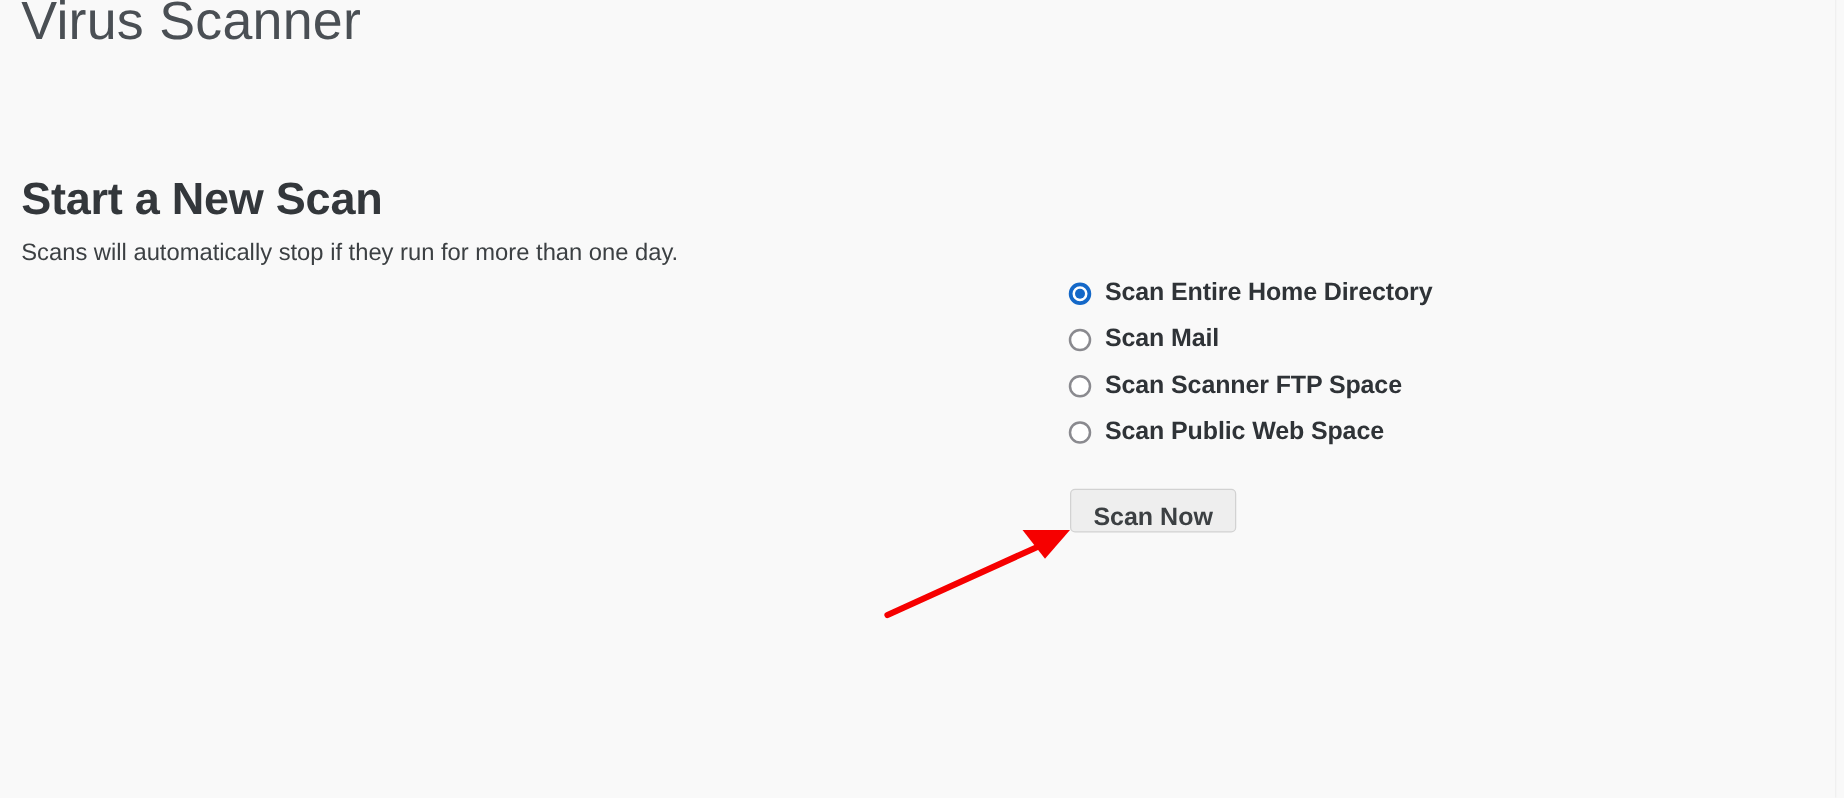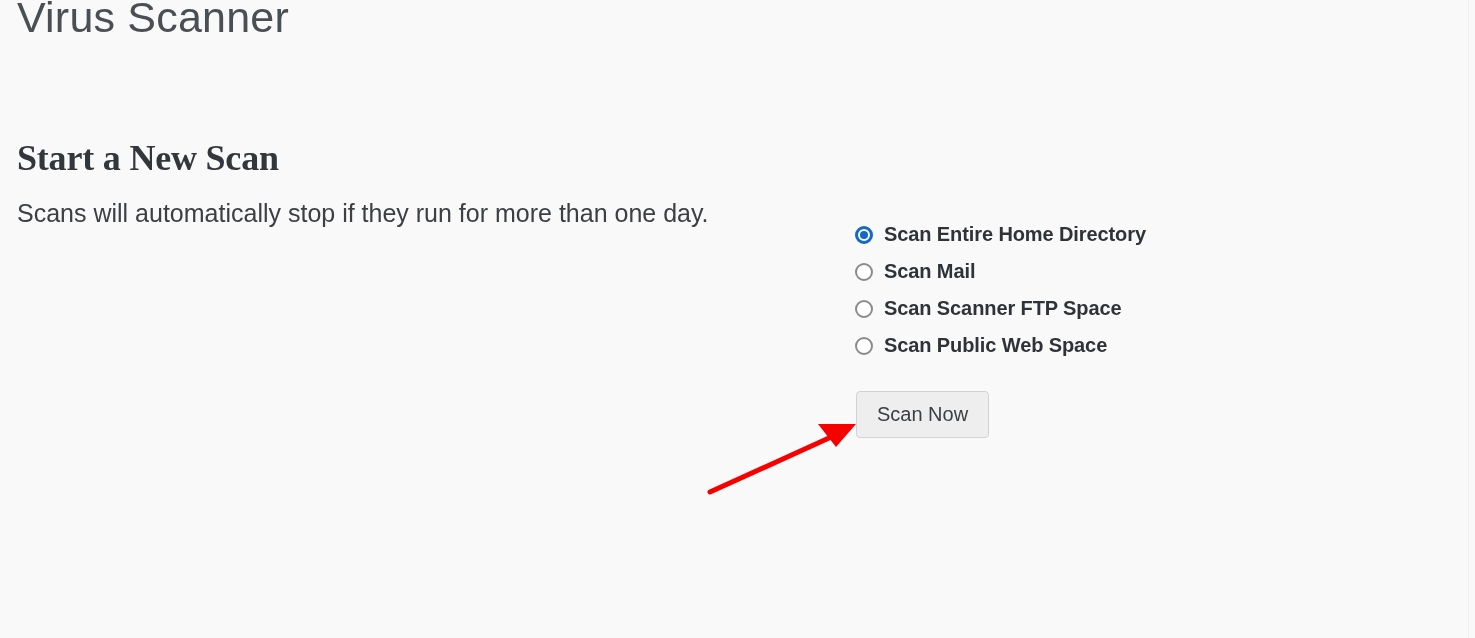--- a/index.html
+++ b/index.html
@@ -40,28 +40,27 @@
   .section-heading {
     position: absolute;
     left: 17px;
     top: 107px;
     font-size: 36px;
     font-weight: 700;
     color: #33373b;
     letter-spacing: -0.2px;
     line-height: 1.2;
     white-space: nowrap;
-    font-family: Liberation Serif, serif;
   }
 
   .section-subtitle {
     position: absolute;
     left: 17px;
     top: 172px;
-    font-size: 25px;
+    font-size: 19px;
     font-weight: 400;
     color: #3c4043;
     line-height: 1.3;
     white-space: nowrap;
   }
 
   
   .scan-form {
     position: absolute;
     left: 855px;
@@ -113,28 +112,28 @@
     cursor: pointer;
     letter-spacing: -0.1px;
   }
 
   
   .scan-button {
     position: absolute;
     left: 856px;
     top: 391px;
     width: 133px;
-    height: 47px;
+    height: 35px;
     background: #eeeeee;
     border: 1px solid #d2d2d2;
     border-radius: 4px;
     color: #3c4043;
     font-family: "Liberation Sans", sans-serif;
     font-size: 20px;
-    font-weight: 400;
+    font-weight: 700;
     line-height: 45px;
     text-align: center;
     padding: 0;
     cursor: pointer;
     box-sizing: border-box;
   }
 
   
   .annotation-arrow {
     position: absolute;

